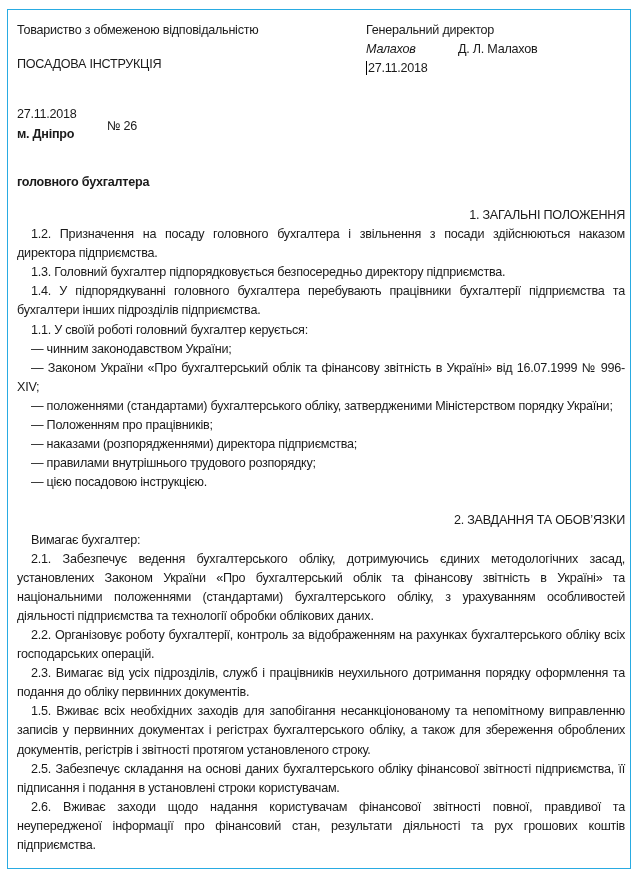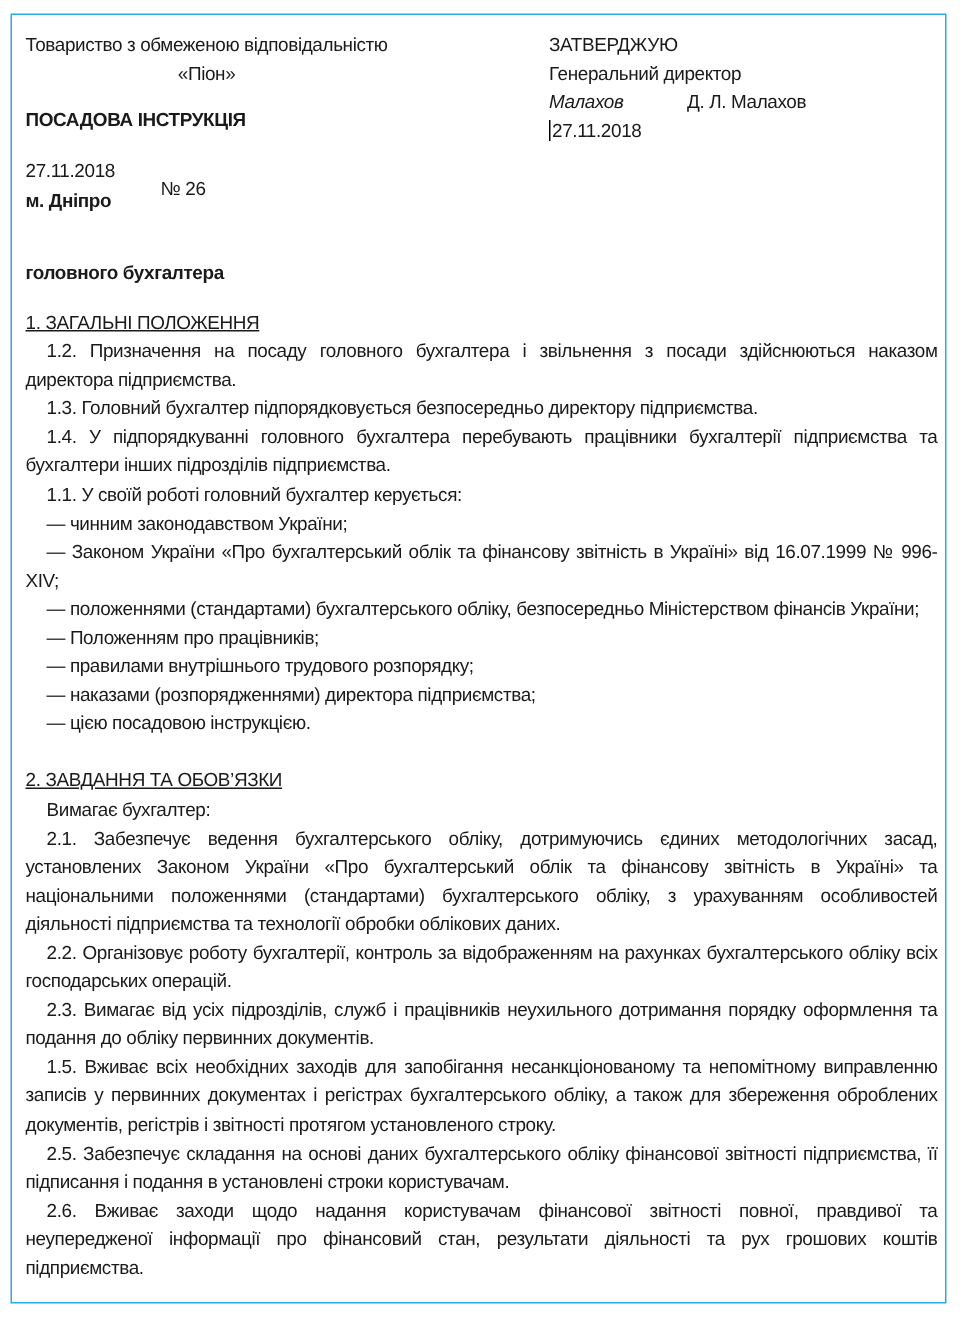--- a/index.html
+++ b/index.html
@@ -4,67 +4,65 @@
 <style>
   html, body { margin: 0; padding: 0; background: #ffffff; }
   body { width: 642px; height: 879px; position: relative; overflow: hidden;
          font-family: "Liberation Sans", "DejaVu Sans", sans-serif; color: #1a1a1a; }
   .frame { position: absolute; left: 7px; top: 9px; width: 624px; height: 860px;
            border: 1.5px solid #29abe2; box-sizing: border-box; }
   .doc { position: absolute; left: 17px; top: 21px; width: 608px; font-size: 12.6px;
          letter-spacing: -0.25px; }
   .hdr { position: relative; height: 170px; }
   .hdr .l, .hdr .r { position: absolute; line-height: 19px; }
-  .hdr .l { left: 0; top: 0; text-align: center; }
+  .hdr .l { left: 0; top: 0; }
   .hdr .r { left: 349px; top: 0; }
   .line { display: block; white-space: nowrap; }
   .sig { font-style: italic; display: inline-block; width: 92px; }
   .cursor { border-left: 1px solid #000; margin-right: 1px; }
   .abs { position: absolute; left: 0; white-space: nowrap; }
   .body { position: absolute; left: 0; top: 185px; width: 608px; line-height: 19.1px; }
-  .h { text-align: left; text-decoration: underline; }
+  .h { text-align: right; }
   p { margin: 0; text-indent: 14px; text-align: justify; }
   .gap { height: 19px; }
 </style>
 </head>
 <body>
 
 <div class="frame"></div>
 
 <div class="doc">
   <div class="hdr">
     <div class="l">
       <span class="line">Товариство з обмеженою відповідальністю</span>
-      <span class="line">«Піон»</span>
     </div>
     <div class="r">
-      <span class="line">ЗАТВЕРДЖУЮ</span>
       <span class="line">Генеральний директор</span>
       <span class="line"><span class="sig">Малахов</span><span>Д. Л. Малахов</span></span>
       <span class="line"><span class="cursor"></span><span>27.11.2018</span></span>
     </div>
-    <span class="abs" style="top:52px;font-weight:700;">ПОСАДОВА ІНСТРУКЦІЯ</span>
+    <span class="abs" style="top:36px;font-weight:400;">ПОСАДОВА ІНСТРУКЦІЯ</span>
     <span class="abs" style="top:86px;">27.11.2018</span>
     <span class="abs" style="top:86px;left:90px;margin-top:12px;">№ 26</span>
     <span class="abs" style="top:106px;font-weight:bold;">м. Дніпро</span>
     <span class="abs" style="top:154px;font-weight:bold;">головного бухгалтера</span>
   </div>
 
   <div class="body">
     <div class="h">1. ЗАГАЛЬНІ ПОЛОЖЕННЯ</div>
     <p>1.2. Призначення на посаду головного бухгалтера і звільнення з посади здійснюються наказом директора підприємства.</p>
     <p>1.3. Головний бухгалтер підпорядковується безпосередньо директору підприємства.</p>
     <p>1.4. У підпорядкуванні головного бухгалтера перебувають працівники бухгалтерії підприємства та бухгалтери інших підрозділів підприємства.</p>
     <p>1.1. У своїй роботі головний бухгалтер керується:</p>
     <p>— чинним законодавством України;</p>
     <p>— Законом України «Про бухгалтерський облік та фінансову звітність в Україні» від 16.07.1999 № 996-XIV;</p>
-    <p>— положеннями (стандартами) бухгалтерського обліку, безпосередньо Міністерством фінансів України;</p>
+    <p>— положеннями (стандартами) бухгалтерського обліку, затвердженими Міністерством порядку України;</p>
     <p>— Положенням про працівників;</p>
+    <p>— наказами (розпорядженнями) директора підприємства;</p>
     <p>— правилами внутрішнього трудового розпорядку;</p>
-    <p>— наказами (розпорядженнями) директора підприємства;</p>
     <p>— цією посадовою інструкцією.</p>
     <div class="gap"></div>
     <div class="h">2. ЗАВДАННЯ ТА ОБОВ’ЯЗКИ</div>
     <p>Вимагає бухгалтер:</p>
     <p>2.1. Забезпечує ведення бухгалтерського обліку, дотримуючись єдиних методологічних засад, установлених Законом України «Про бухгалтерський облік та фінансову звітність в Україні» та національними положеннями (стандартами) бухгалтерського обліку, з урахуванням особливостей діяльності підприємства та технології обробки облікових даних.</p>
     <p>2.2. Організовує роботу бухгалтерії, контроль за відображенням на рахунках бухгалтерського обліку всіх господарських операцій.</p>
     <p>2.3. Вимагає від усіх підрозділів, служб і працівників неухильного дотримання порядку оформлення та подання до обліку первинних документів.</p>
     <p>1.5. Вживає всіх необхідних заходів для запобігання несанкціонованому та непомітному виправленню записів у первинних документах і регістрах бухгалтерського обліку, а також для збереження оброблених документів, регістрів і звітності протягом установленого строку.</p>
     <p>2.5. Забезпечує складання на основі даних бухгалтерського обліку фінансової звітності підприємства, її підписання і подання в установлені строки користувачам.</p>
     <p>2.6. Вживає заходи щодо надання користувачам фінансової звітності повної, правдивої та неупередженої інформації про фінансовий стан, результати діяльності та рух грошових коштів підприємства.</p>

